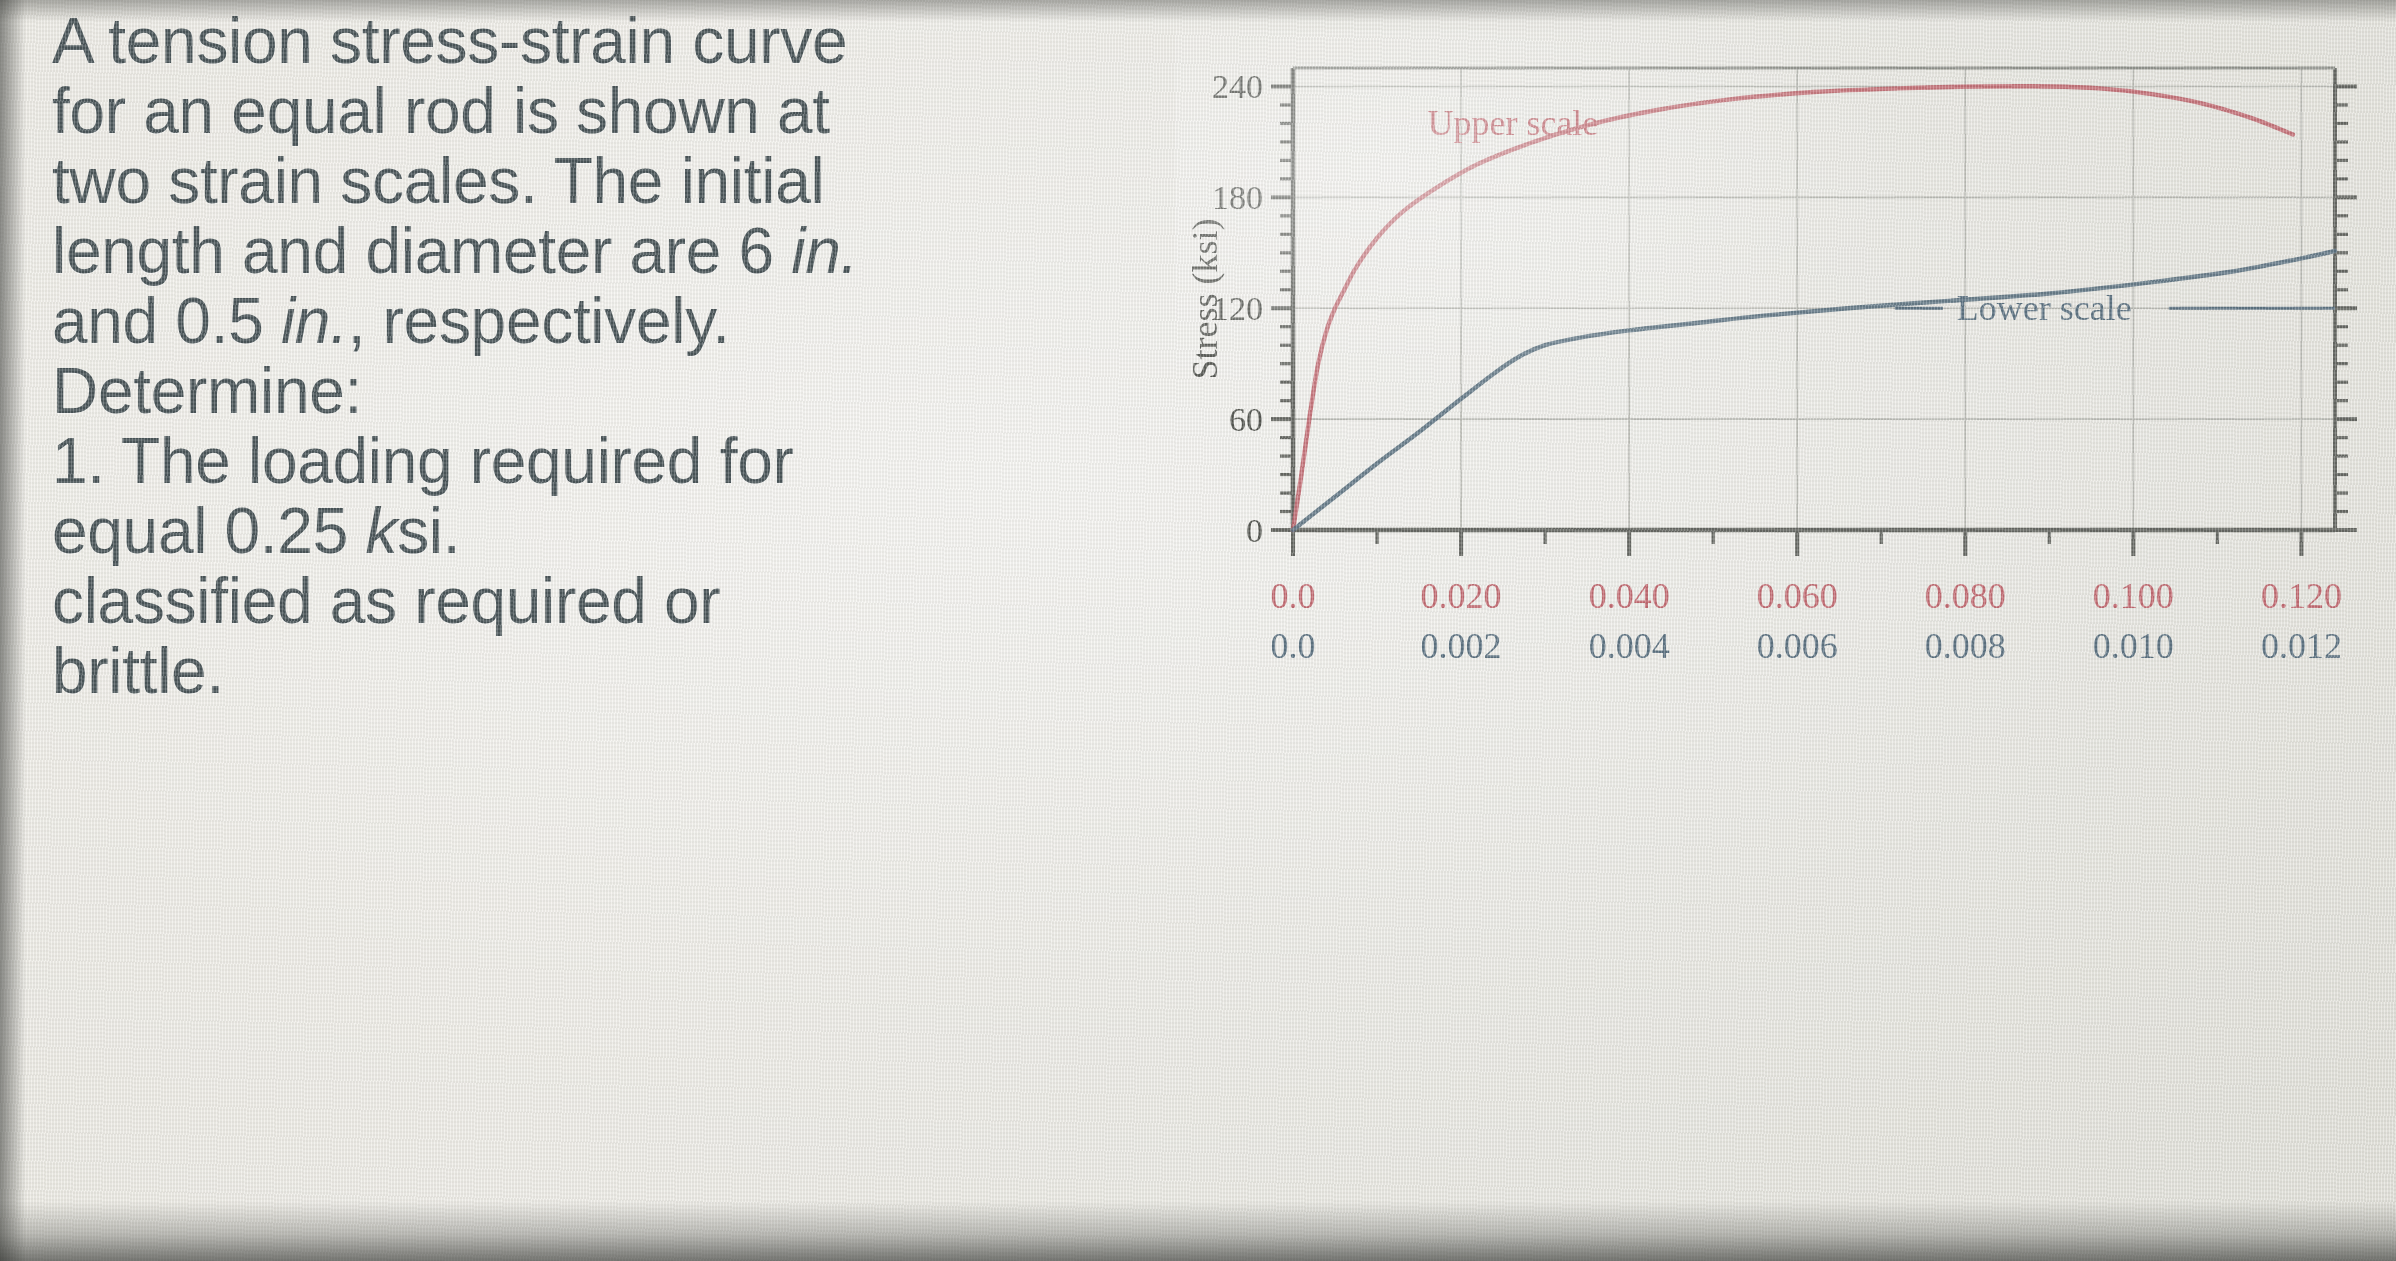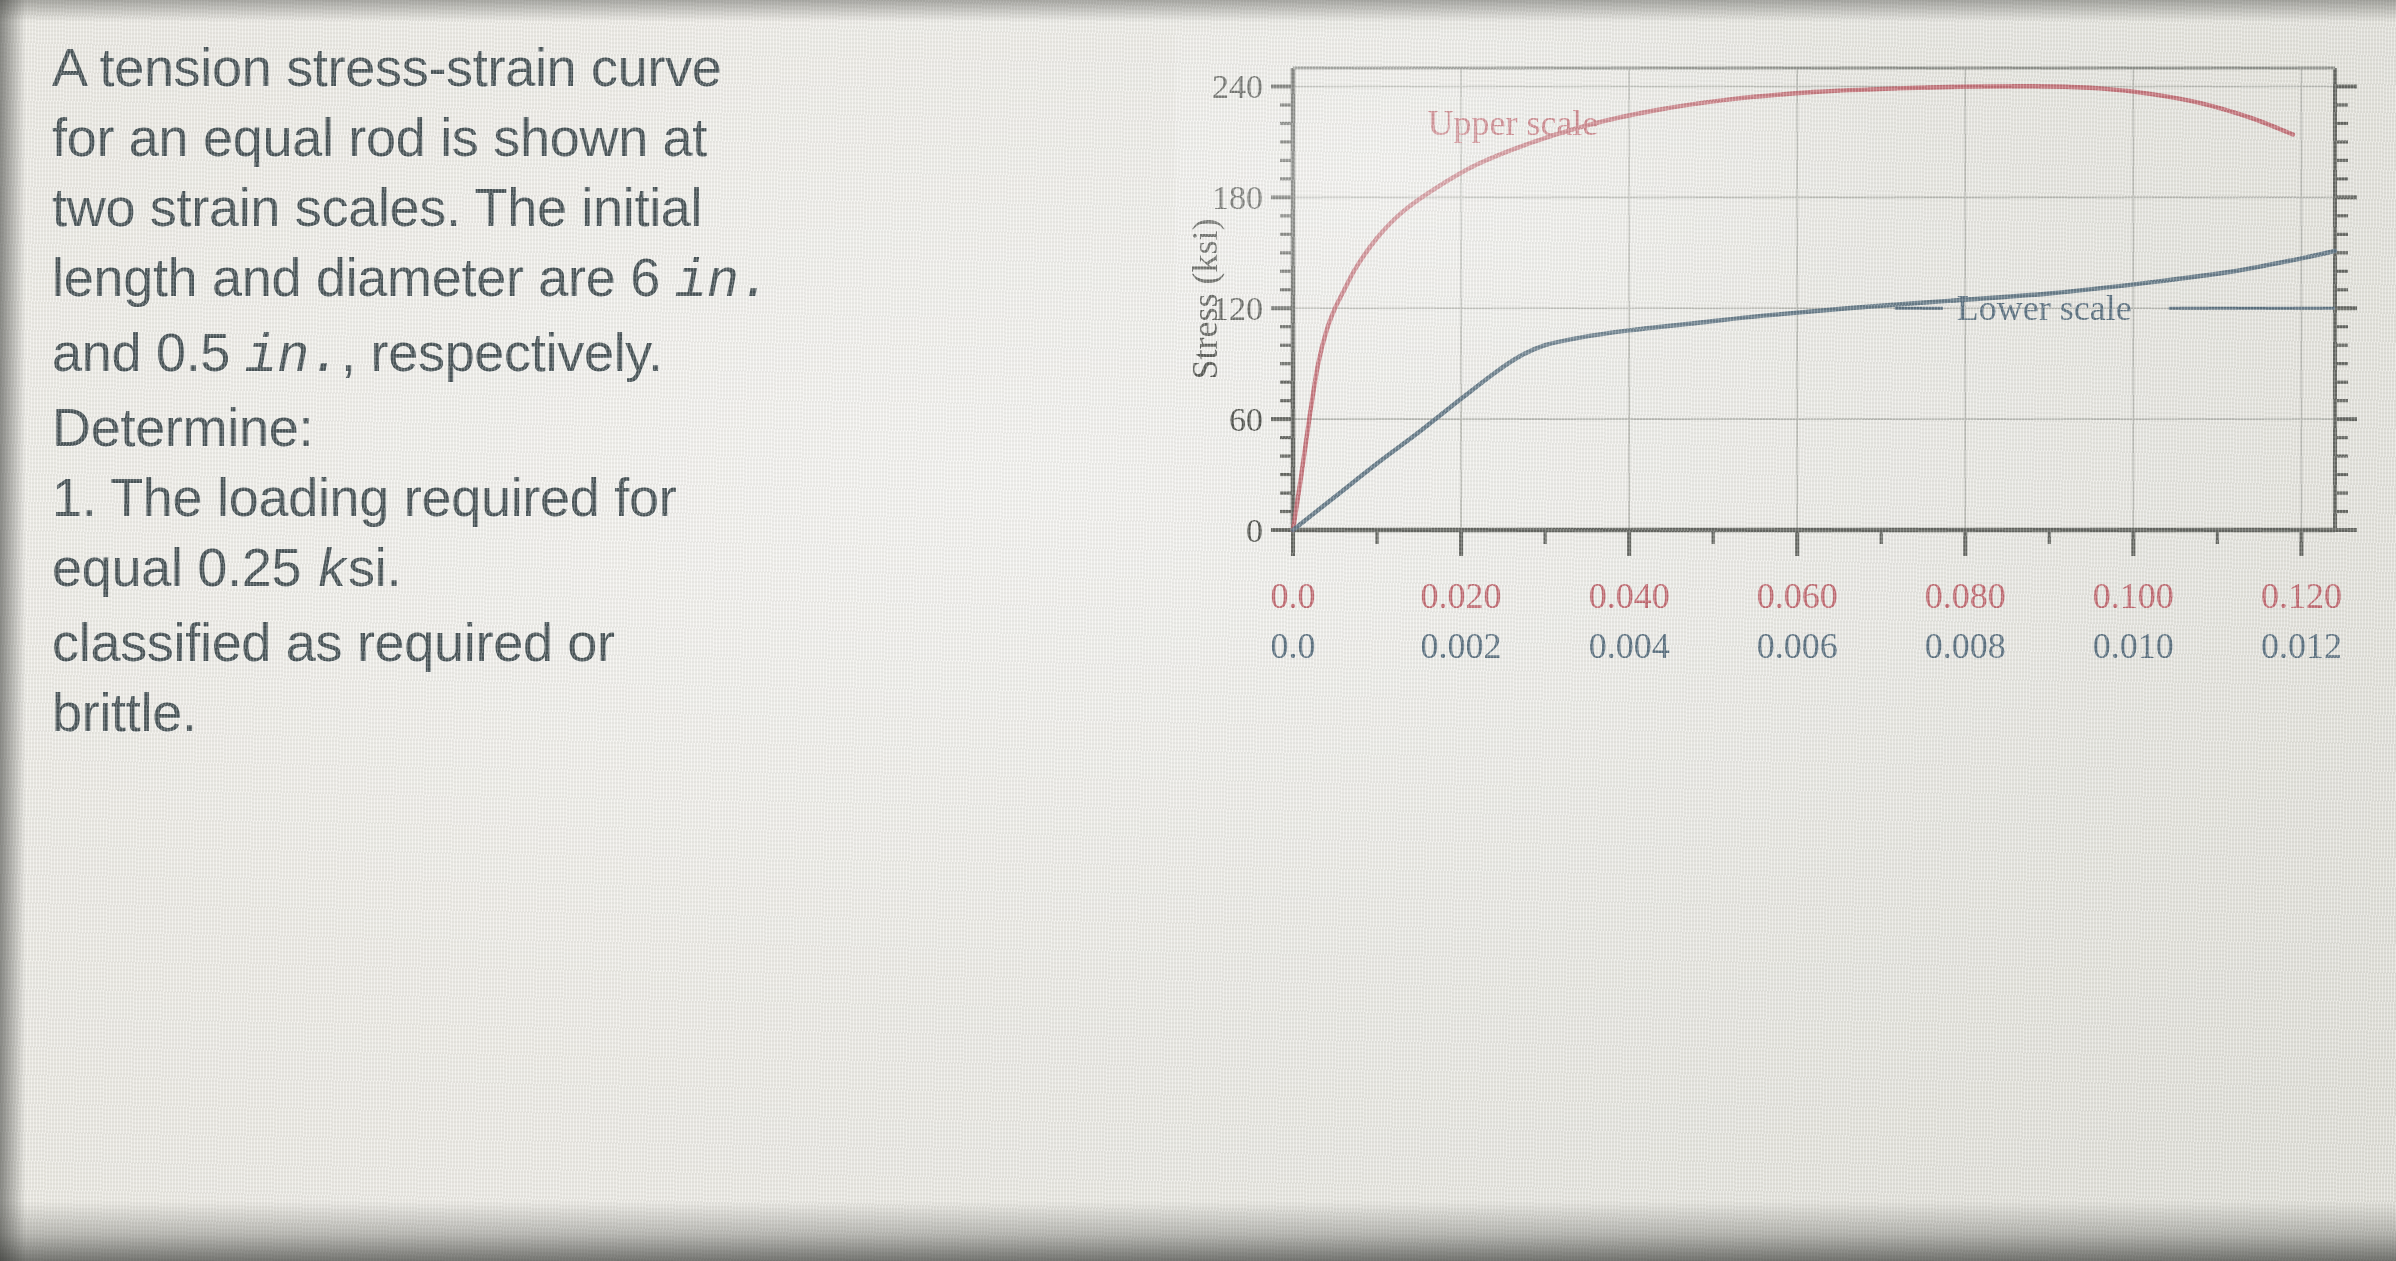--- a/index.html
+++ b/index.html
@@ -37,30 +37,30 @@
     pointer-events:none;
   }
   #top-shadow{
     position:absolute;left:0;right:0;top:0;height:22px;
     background:linear-gradient(180deg, rgba(58,60,56,0.38) 0%, rgba(58,60,56,0) 100%);
     pointer-events:none;
   }
 
   
   #problem{
-    position:absolute;left:52px;top:32px;width:760px;
+    position:absolute;left:52px;top:6px;width:760px;
     color:#3f4b4f;
-    font-size:54px;
+    font-size:64px;
     line-height:70px;
     letter-spacing:-0.3px;
     text-shadow:0 1px 1px rgba(255,255,255,.55);
   }
   #problem .ln{white-space:nowrap;}
   #problem .bold{font-weight:normal;}
-  .ital{font-family:Liberation Mono, monospace;font-style:italic;}
+  .ital{font-family:Liberation Sans, sans-serif;font-style:italic;}
 
   
   #figure{
     position:absolute;left:1175px;top:30px;width:1190px;height:640px;
   }
   #figure svg{display:block;}
   .glare-fig{
     position:absolute;left:1175px;top:30px;width:1190px;height:640px;
     background:radial-gradient(ellipse 70% 60% at 18% 22%, rgba(255,255,255,0.40) 0%, rgba(255,255,255,0) 62%);
     pointer-events:none;

